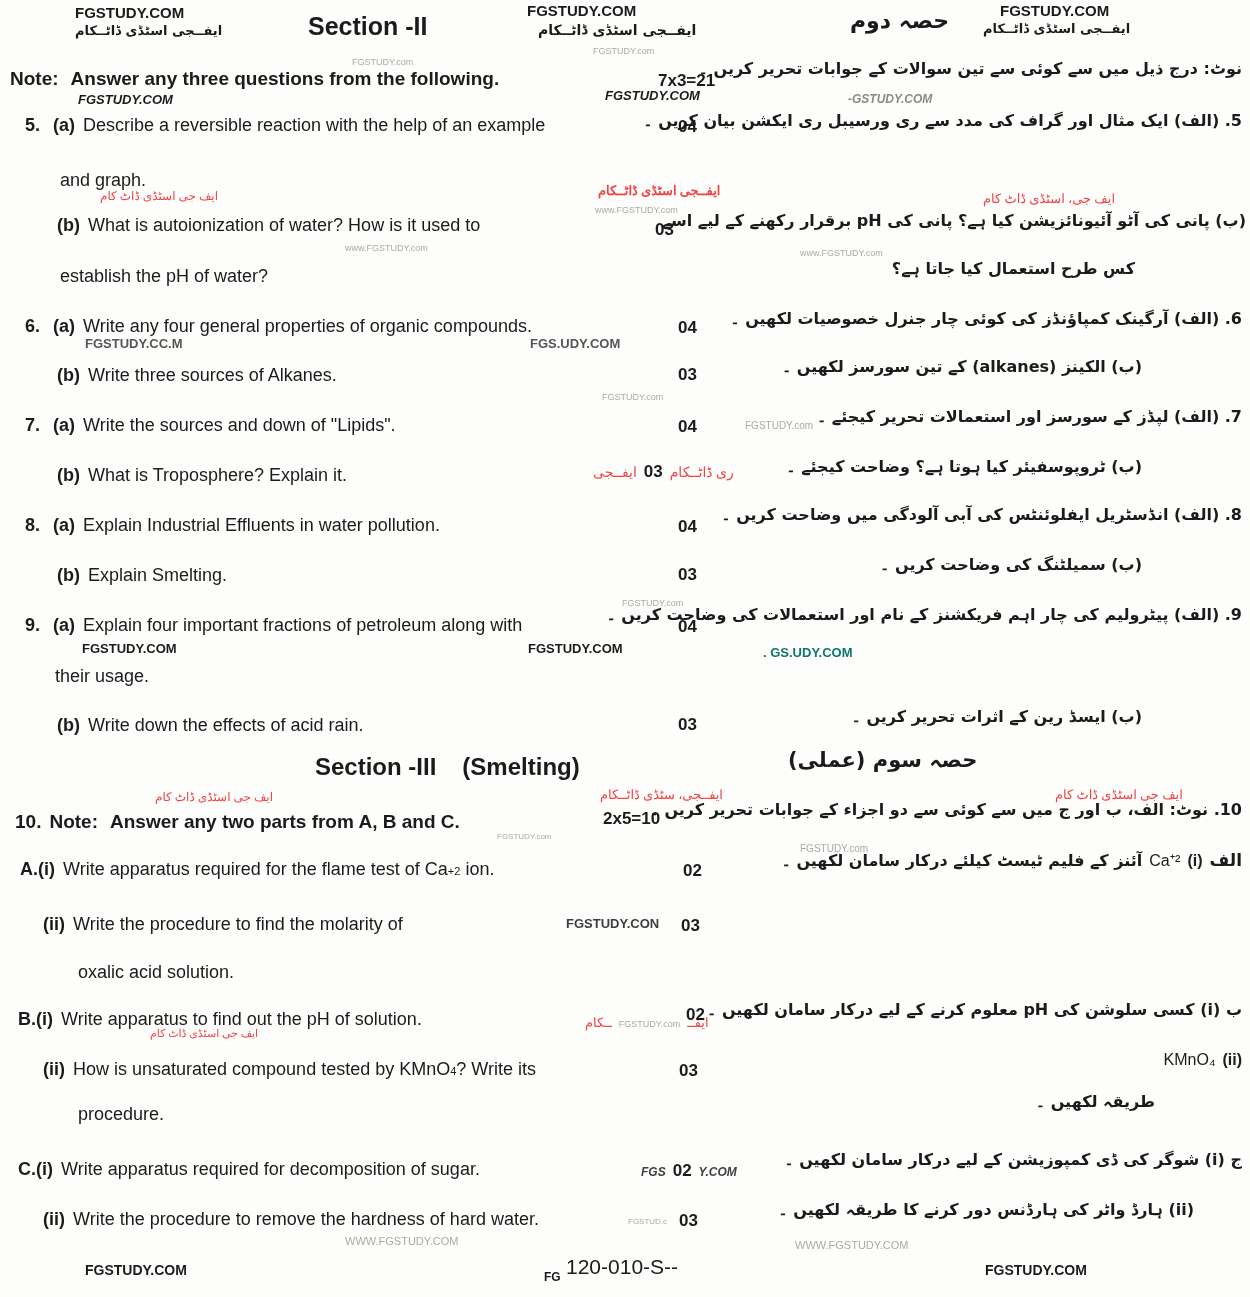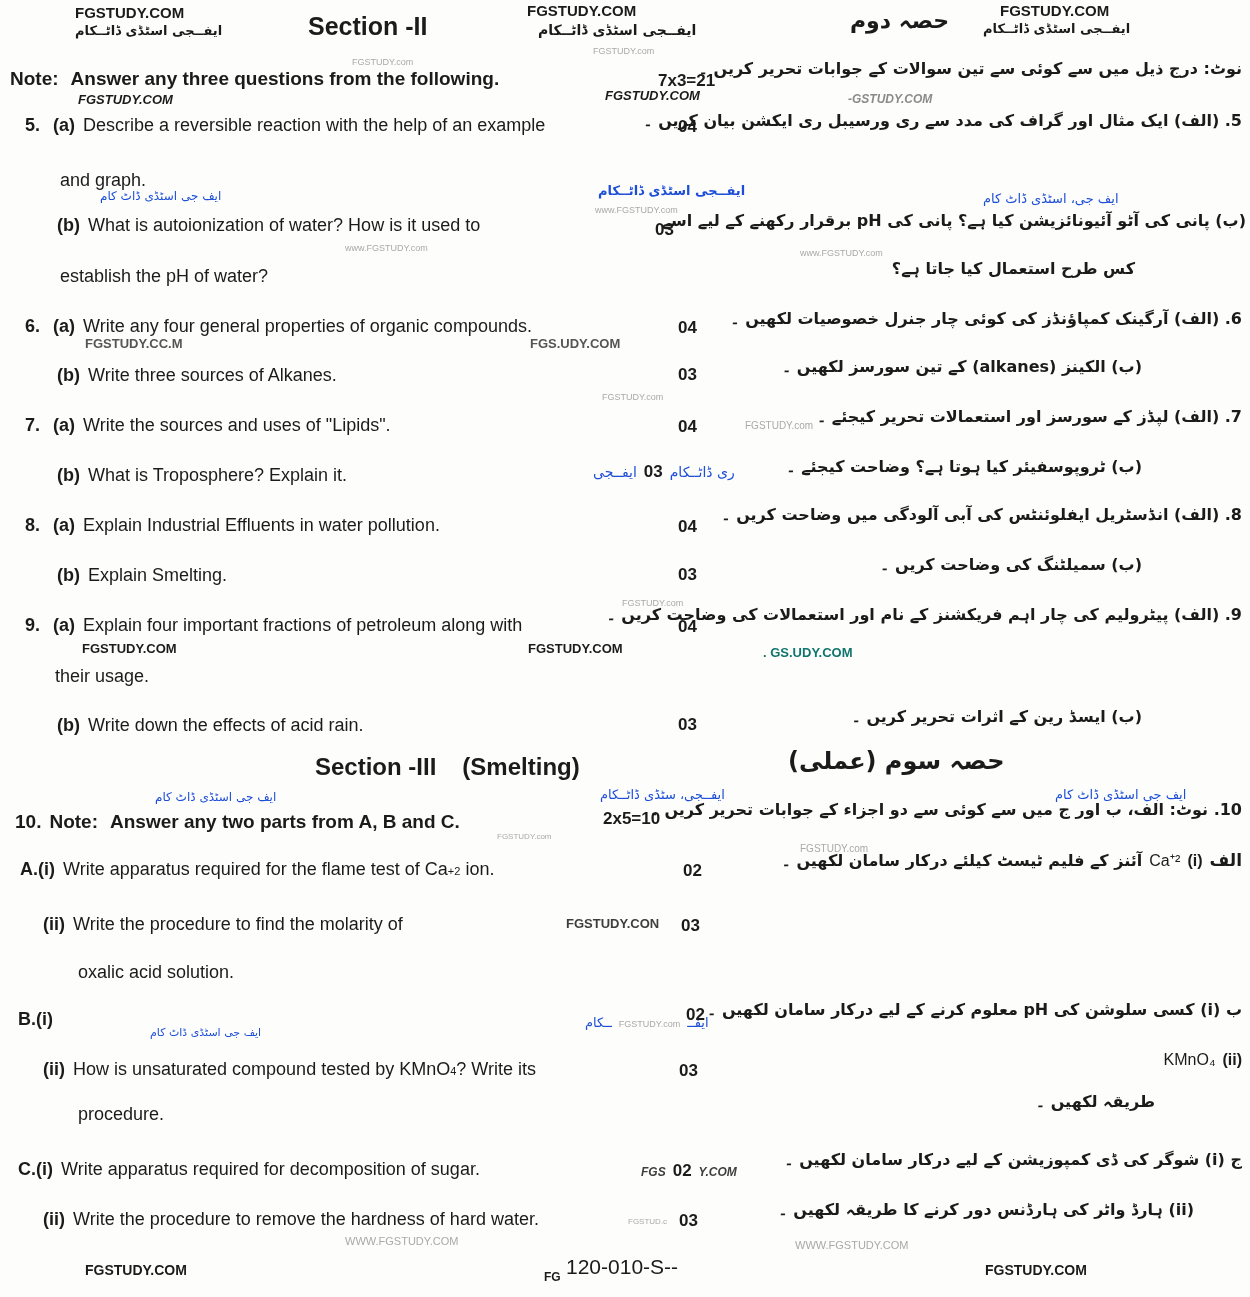--- a/index.html
+++ b/index.html
@@ -4,27 +4,27 @@
 <style>
   html,body{margin:0;padding:0;background:#e8e8e8;}
   .page{position:relative;width:1250px;height:1297px;background:#fdfdfc;overflow:hidden;
         font-family:"Liberation Sans",sans-serif;color:#1b1b1b;}
   .abs{position:absolute;white-space:nowrap;line-height:1.15;}
   .en{font-family:"Liberation Sans",sans-serif;}
   .ur{font-family:"DejaVu Sans",sans-serif;direction:rtl;unicode-bidi:plaintext;}
   .b{font-weight:700;}
   .it{font-style:italic;}
   .wmF{color:#a9a9a9;}
-  .wmU{color:#1d4ed8;}
+  .wmU{color:#ef4444;font-family:Liberation Serif, serif;}
   .row{display:flex;align-items:baseline;}
   .gap8{margin-right:8px;} .gap12{margin-right:12px;}
   sup{font-size:11px;} sub{font-size:11px;}
   .f9{font-size:9px;} .f10{font-size:10px;} .f11{font-size:11px;} .f12{font-size:12px;}
   .f13{font-size:13px;} .f14{font-size:14px;} .f15{font-size:15px;} .f16{font-size:16px;}
-  .f17{font-size:17px;} .f18{font-size:18px;} .f19{font-size:19px;} .f21{font-size:24px;}
+  .f17{font-size:17px;} .f18{font-size:18px;} .f19{font-size:19px;} .f21{font-size:21px;}
   .f22{font-size:22px;} .f24{font-size:24px;} .f25{font-size:25px;}
   .ltrflex{display:flex;direction:ltr;align-items:baseline;gap:7px;}
 </style>
 </head>
 <body>
 
 <div class="page">
 
   <div class="abs en b f15" style="left:75px;top:4px">FGSTUDY.COM</div>
   <div class="abs ur b f13" style="left:75px;top:24px">ایفــجی اسٹڈی ڈاٹــکام</div>
@@ -86,21 +86,21 @@
     <span class="b gap8">(b)</span>
     <span>Write three sources of Alkanes.</span>
   </div>
   <div class="abs en b f17" style="left:678px;top:365px">03</div>
   <div class="abs ur b f16" style="right:108px;top:358px">(ب) الکینز (alkanes) کے تین سورسز لکھیں ۔</div>
   <div class="abs en wmF f9" style="left:602px;top:392px">FGSTUDY.com</div>
 
   <div class="abs en f18 row" style="left:25px;top:415px">
     <span class="b" style="margin-right:13px">7.</span>
     <span class="b gap8">(a)</span>
-    <span>Write the sources and uses of "Lipids".</span>
+    <span>Write the sources and down of "Lipids".</span>
   </div>
   <div class="abs en b f17" style="left:678px;top:417px">04</div>
   <div class="abs en wmF f10" style="left:745px;top:420px">FGSTUDY.com</div>
   <div class="abs ur b f16" style="right:8px;top:408px">7. (الف) لپڈز کے سورسز اور استعمالات تحریر کیجئے ۔</div>
 
   <div class="abs en f18 row" style="left:57px;top:465px">
     <span class="b gap8">(b)</span>
     <span>What is Troposphere? Explain it.</span>
   </div>
   <div class="abs ltrflex" style="left:593px;top:462px">
@@ -181,20 +181,21 @@
   <div class="abs en f18 row" style="left:43px;top:914px">
     <span class="b gap8">(ii)</span>
     <span>Write the procedure to find the molarity of</span>
   </div>
   <div class="abs en b f13" style="left:566px;top:917px;color:#3e3e3e">FGSTUDY.CON</div>
   <div class="abs en b f17" style="left:681px;top:916px">03</div>
   <div class="abs en f18" style="left:78px;top:962px">oxalic acid solution.</div>
 
   <div class="abs en f18 row" style="left:18px;top:1009px">
     <span class="b gap8">B.(i)</span>
+    <span>Write apparatus to find out the pH of solution.</span>
   </div>
   <div class="abs en b f17" style="left:686px;top:1005px">02</div>
   <div class="abs ur b f16" style="right:8px;top:1001px">ب (i) کسی سلوشن کی pH معلوم کرنے کے لیے درکار سامان لکھیں ۔</div>
   <div class="abs ltrflex" style="left:585px;top:1016px">
     <span class="ur wmU f13">ــکام</span>
     <span class="en wmF f9">FGSTUDY.com</span>
     <span class="ur wmU f13">ایفــ</span>
   </div>
   <div class="abs ur wmU f11" style="left:150px;top:1027px">ایف جی اسٹڈی ڈاٹ کام</div>
 

